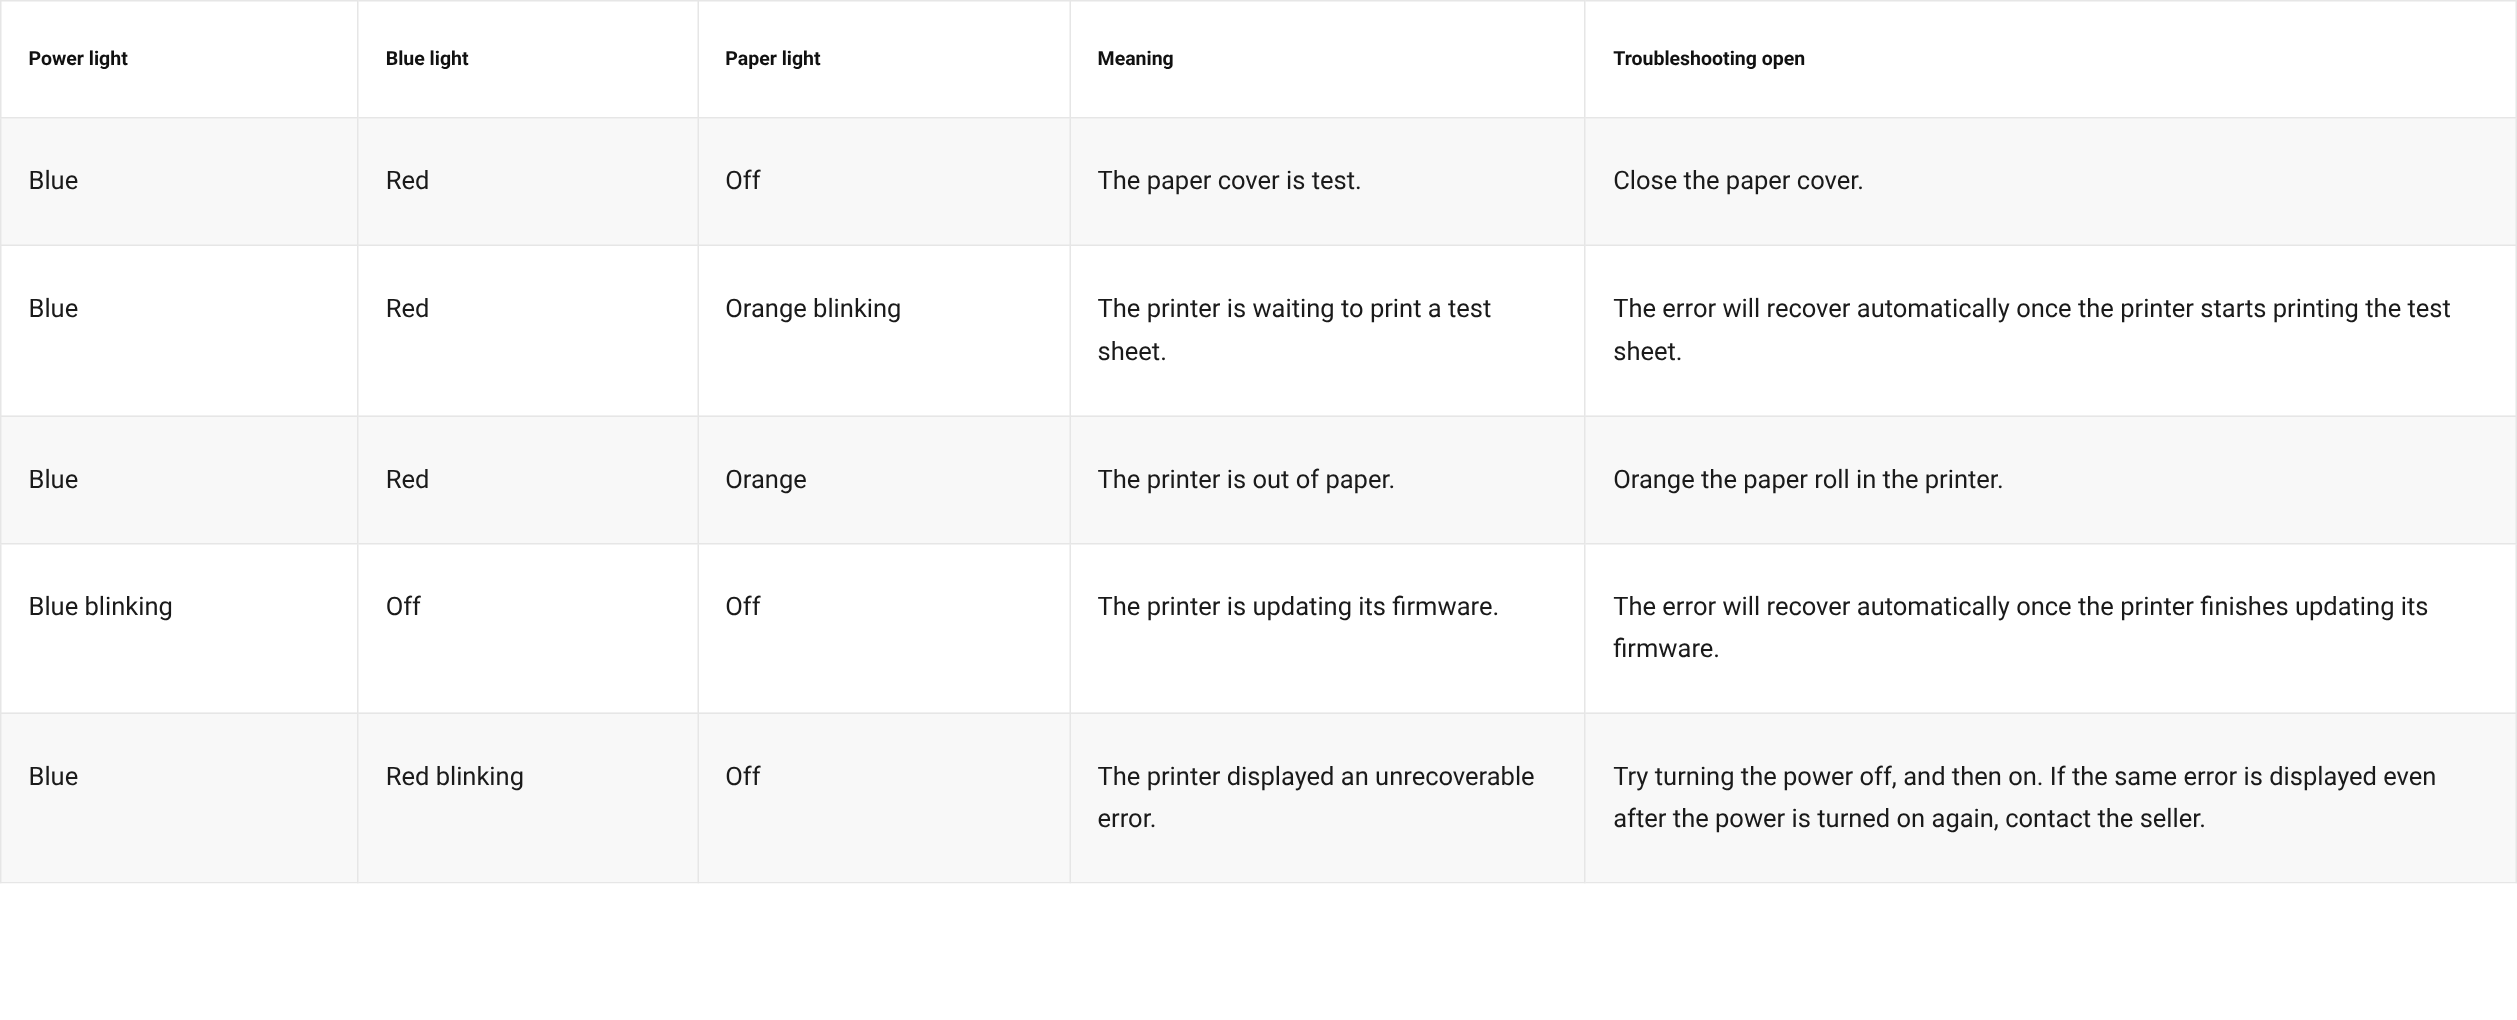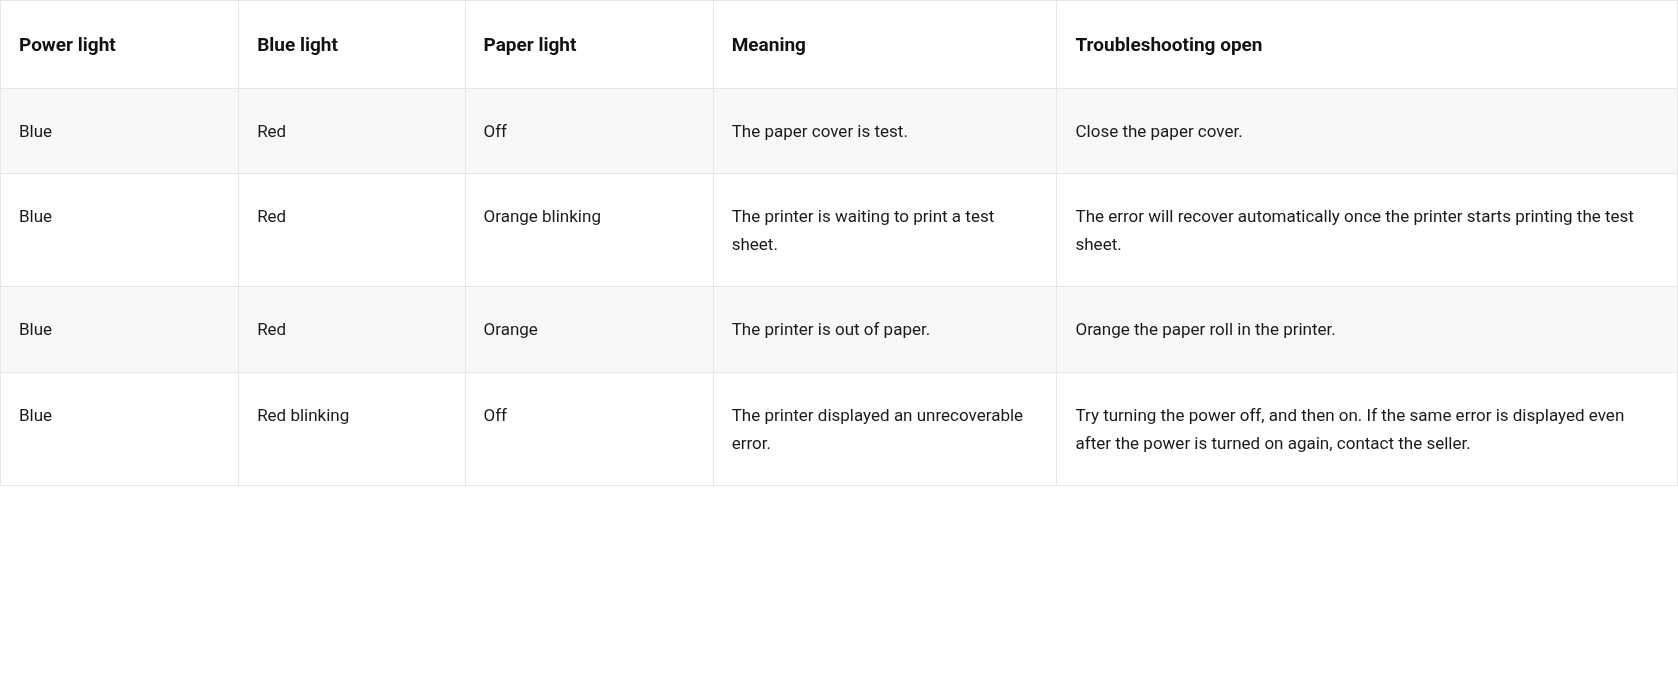--- a/index.html
+++ b/index.html
@@ -23,21 +23,21 @@
       text-align: left;
       vertical-align: top;
       padding: 28px 18px;
       border: 1px solid #e6e6e6;
       line-height: 1.65;
     }
     th {
       font-weight: 700;
       background: #ffffff;
       color: #111;
-      font-size: 19px;
+      font-size: 13px;
     }
     tbody tr:nth-child(odd) td {
       background: #f8f8f8;
     }
     tbody tr:nth-child(even) td {
       background: #ffffff;
     }
     
     col.c1 { width: 14.2%; }
     col.c2 { width: 13.5%; }
@@ -81,20 +81,27 @@
       <td>The error will recover automatically once the printer starts printing the test sheet.</td>
     </tr>
     <tr>
       <td>Blue</td>
       <td>Red</td>
       <td>Orange</td>
       <td>The printer is out of paper.</td>
       <td>Orange the paper roll in the printer.</td>
     </tr>
     <tr>
+      <td>Blue blinking</td>
+      <td>Off</td>
+      <td>Off</td>
+      <td>The printer is updating its firmware.</td>
+      <td>The error will recover automatically once the printer finishes updating its firmware.</td>
+    </tr>
+    <tr>
       <td>Blue</td>
       <td>Red blinking</td>
       <td>Off</td>
       <td>The printer displayed an unrecoverable error.</td>
       <td>Try turning the power off, and then on. If the same error is displayed even after the power is turned on again, contact the seller.</td>
     </tr>
   </tbody>
 </table>
 
 </body></html>

